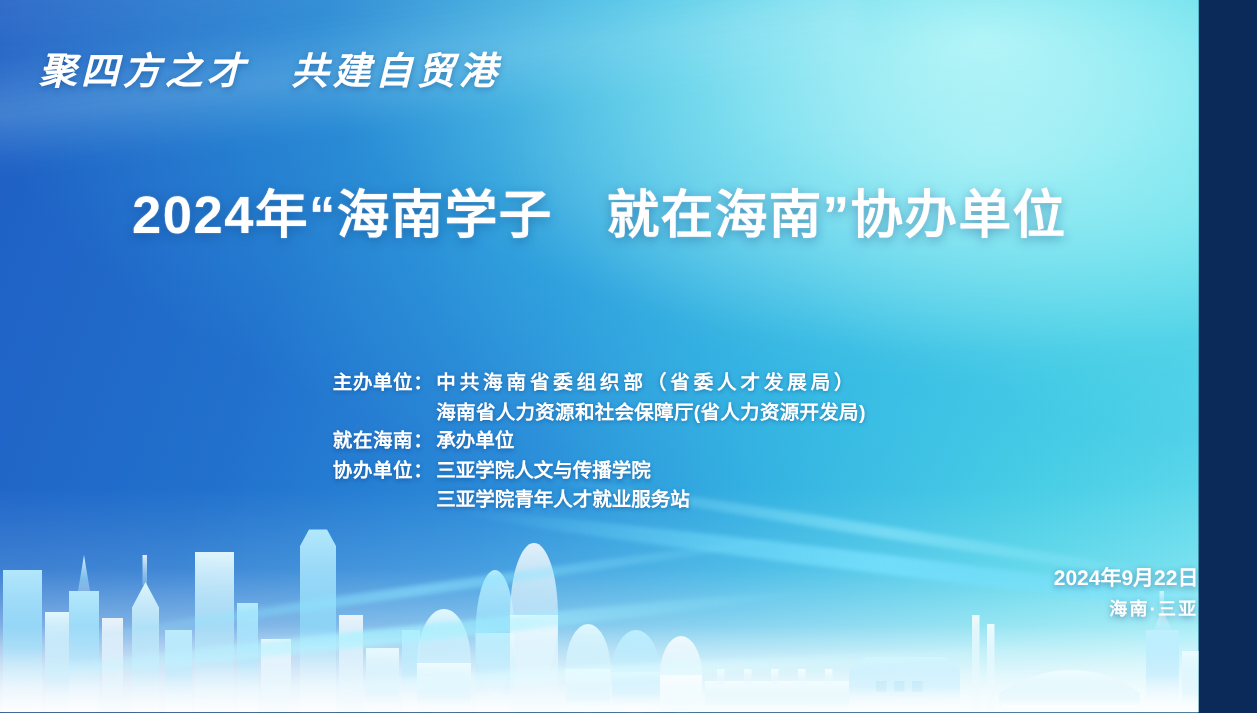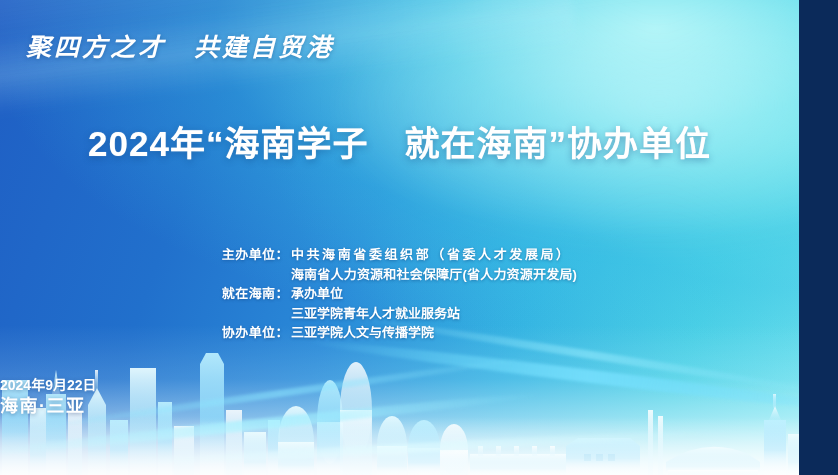--- a/index.html
+++ b/index.html
@@ -97,27 +97,27 @@
     white-space:nowrap;
     text-shadow:0 1px 3px rgba(10,55,115,0.45);
     vertical-align:top;
   }
   .org-label{text-align:right;padding-right:2px;font-weight:600;letter-spacing:0.4px;}
   .org-value{text-align:left;font-weight:600;}
   .org-value.sp{letter-spacing:2.6px;}
   .org-value.sp2{letter-spacing:0.2px;margin-top:40px;}
 
   
-  .footer{position:absolute;left:0;right:0;top:375px;text-align:left;}
+  .footer{position:absolute;left:0;right:0;top:375px;text-align:right;}
   .footer .date{
     color:#ffffff;font-size:14px;font-weight:600;line-height:21px;
     text-shadow:0 1px 4px rgba(10,55,115,0.45);
   }
   .footer .place{
-    color:#ffffff;font-size:18px;font-weight:600;line-height:20px;letter-spacing:1.5px;
+    color:#ffffff;font-size:12px;font-weight:600;line-height:20px;letter-spacing:1.5px;
     text-shadow:0 1px 4px rgba(10,55,115,0.45);
   }
 </style>
 </head>
 <body>
 
 <div id="poster">
 
   <div class="sweep s1"></div>
   <div class="sweep s2"></div>
@@ -222,26 +222,26 @@
       </div>
       <div class="org-row">
         <div class="org-label"></div>
         <div class="org-value sp2">海南省人力资源和社会保障厅(省人力资源开发局)</div>
       </div>
       <div class="org-row">
         <div class="org-label">就在海南：</div>
         <div class="org-value">承办单位</div>
       </div>
       <div class="org-row">
+        <div class="org-label">协办单位：</div>
+        <div class="org-value">三亚学院人文与传播学院</div>
+      </div>
+      <div class="org-row">
         <div class="org-label"></div>
         <div class="org-value">三亚学院青年人才就业服务站</div>
-      </div>
-      <div class="org-row">
-        <div class="org-label">协办单位：</div>
-        <div class="org-value">三亚学院人文与传播学院</div>
       </div>
     </div>
   </div>
 
   <div class="footer">
     <div class="date">2024年9月22日</div>
     <div class="place">海南·三亚</div>
   </div>
 
 </div>

